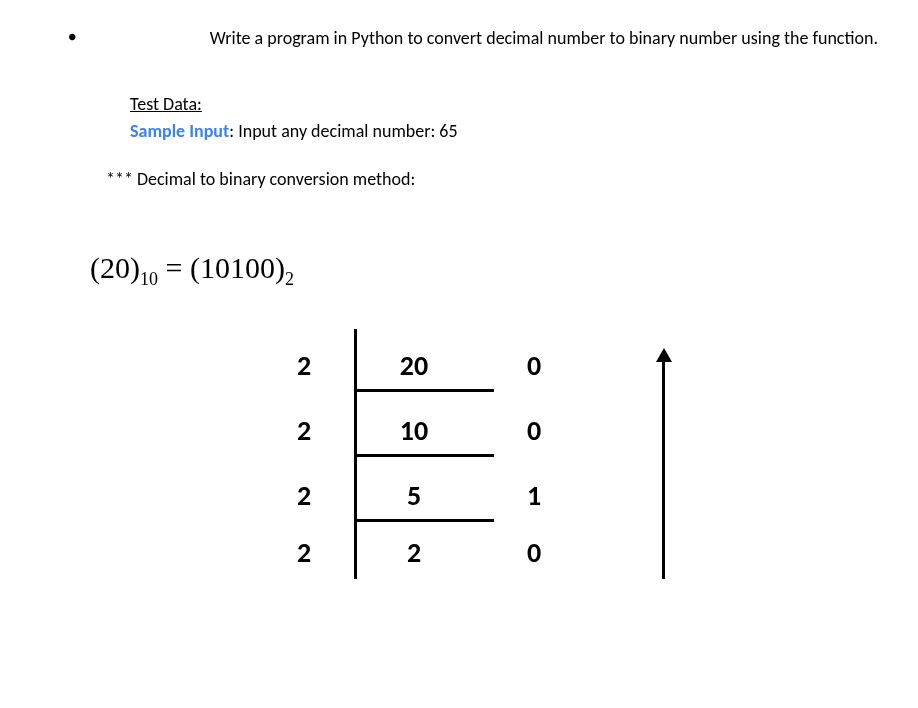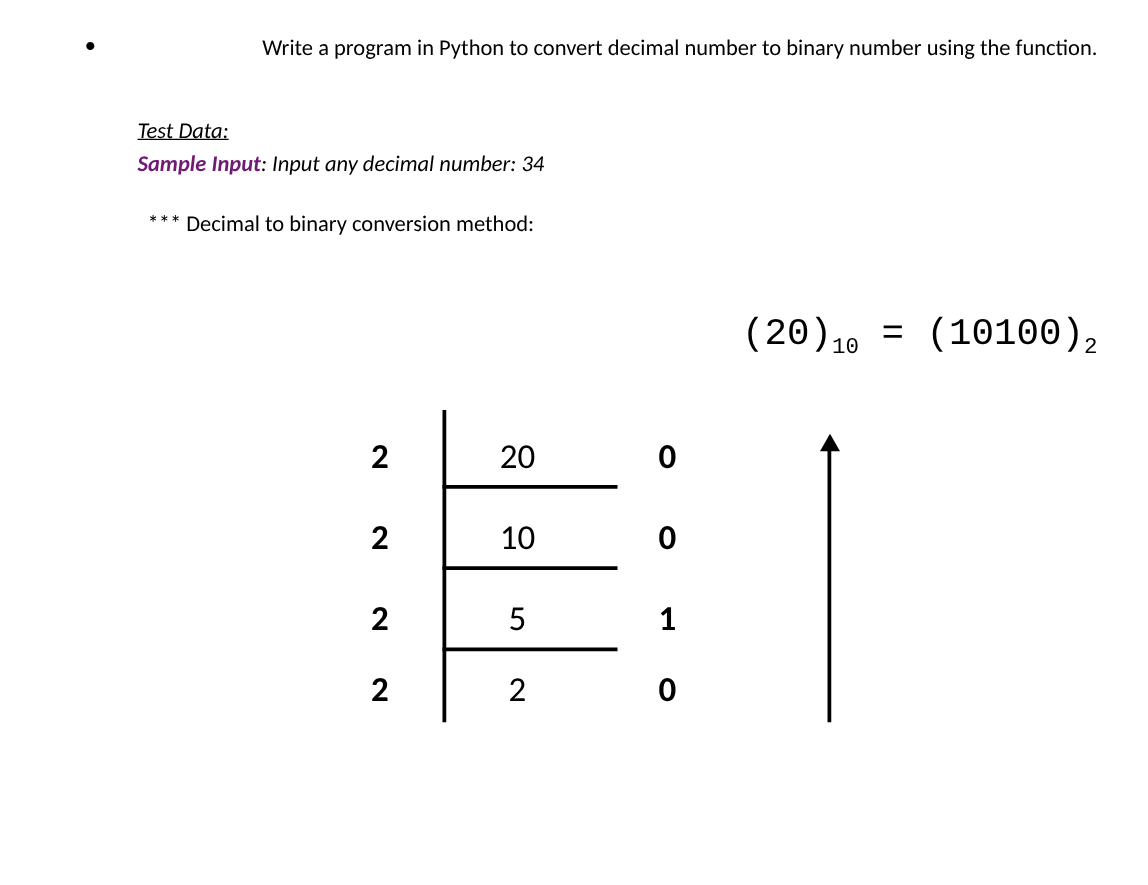--- a/index.html
+++ b/index.html
@@ -22,35 +22,34 @@
       font-size: 14px;
       color: #000;
     }
     .main-text {
       margin-left: 28px;
       font-size: 18px;
       line-height: 2.0;
       text-align: right;
     }
     .test-data-section {
-      margin-left: 20px;
+      margin-left: 40px;
       margin-top: 30px;
       line-height: 1.5;
-      font-style: italic;
     }
     .underline { text-decoration: underline; }
-    .red-bold { color: #701a75; font-weight: bold; }
+    .red-bold { color: #3b82f6; font-weight: bold; }
     .method-note {
-      margin-left: 28px;
+      margin-left: 16px;
       margin-top: 20px;
       line-height: 1.6;
     }
     .equation {
-      text-align: right;
-      font-family: Liberation Mono, monospace;
+      text-align: left;
+      font-family: Liberation Serif, serif;
       font-size: 30px;
       margin: 50px 0 30px 0;
     }
     .equation .paren {}
     .equation .sub {
       font-size: 18px;
       vertical-align: sub;
     }
     .division-table {
       margin: 0 auto;
@@ -67,21 +66,21 @@
     .col-divisor {
       width: 100px;
       text-align: center;
       font-size: 28px;
       font-weight: bold;
     }
     .col-quotient {
       width: 120px;
       text-align: center;
       font-size: 28px;
-      font-weight: normal;
+      font-weight: bold;
       position: relative;
     }
     .col-remainder {
       width: 100px;
       text-align: center;
       font-size: 28px;
       font-weight: bold;
       padding-left: 20px;
     }
     .vert-line {
@@ -131,21 +130,21 @@
 <div class="bullet-section">
   <span class="bullet-marker">●</span>
   <div class="main-text">Write a program in Python to convert decimal number to binary number using the function.</div>
 </div>
 
 <div class="test-data-section">
   <div>
     <span class="underline">Test Data:</span>
   </div>
   <div>
-    <span class="red-bold">Sample Input</span><span>: Input any decimal number: 34</span>
+    <span class="red-bold">Sample Input</span><span>: Input any decimal number: 65</span>
   </div>
 </div>
 
 <div class="method-note">*** Decimal to binary conversion method:</div>
 
 <div class="equation">
   <span class="paren">(20)</span><span class="sub">10</span><span> = </span><span class="paren">(10100)</span><span class="sub">2</span>
 </div>
 
 <div class="division-table">

